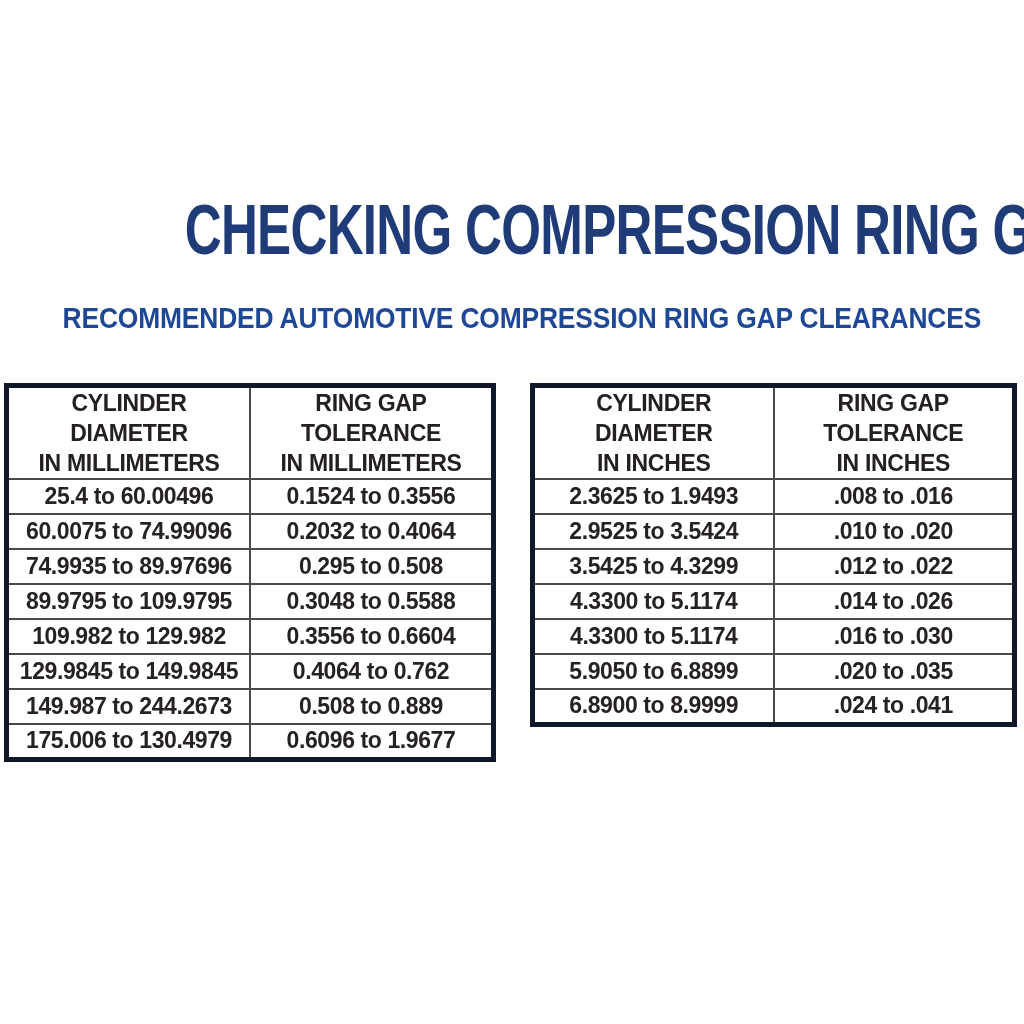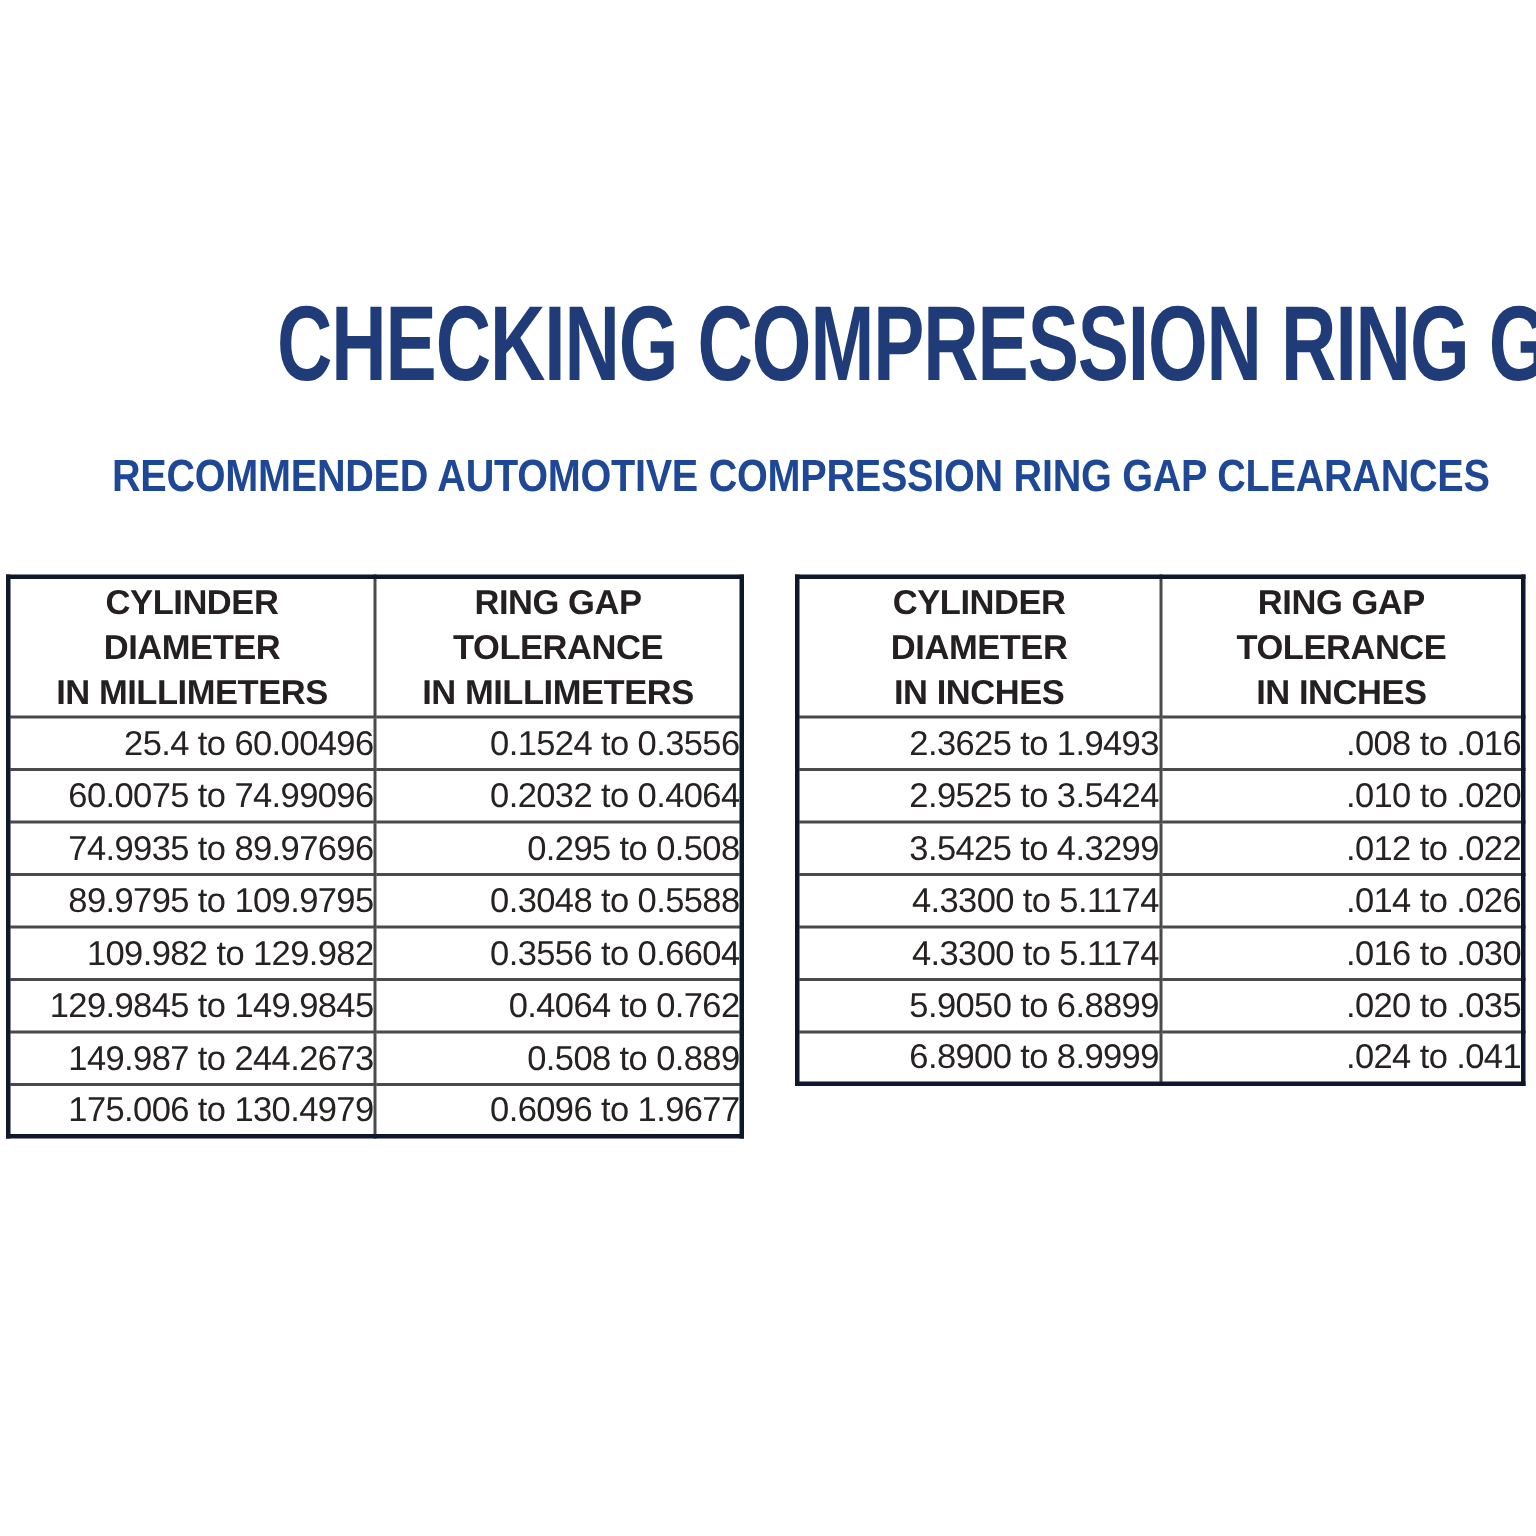--- a/index.html
+++ b/index.html
@@ -26,21 +26,21 @@
     font-weight: bold;
     line-height: 1;
     letter-spacing: -1px;
     white-space: nowrap;
     color: #203c78;
     transform: scaleX(0.72);
     transform-origin: center;
   }
   .subtitle-wrap {
     position: absolute;
-    top: 303px; left: 12px;
+    top: 303px; left: 0;
     width: 1012px;
     text-align: center;
   }
   .subtitle-text {
     display: inline-block;
     font-size: 30px;
     font-weight: bold;
     line-height: 1;
     letter-spacing: -0.2px;
     white-space: nowrap;
@@ -48,45 +48,44 @@
     transform: scaleX(0.88);
     transform-origin: center;
   }
   .table-box { position: absolute; top: 383px; }
   .table-box.mm { left: 4px;   width: 492px; }
   .table-box.in { left: 530px; width: 487px; }
   table.spec {
     border-collapse: collapse;
     width: 100%;
     table-layout: fixed;
-    border: 3px solid #0f172a;
+    border: 5px solid #0f172a;
     color: #262222;
   }
   table.spec th, table.spec td {
     border: 2px solid #4a4a4a;
     text-align: center;
     vertical-align: middle;
     overflow: hidden;
   }
   table.spec th {
     height: 93px;
     font-size: 23px;
     font-weight: bold;
     line-height: 30px;
     white-space: pre-line;
     letter-spacing: -0.3px;
     color: #242021;
   }
   table.spec td {
     height: 35px;
     font-size: 23px;
-    font-weight: normal;
+    font-weight: bold;
     letter-spacing: -0.4px;
     white-space: nowrap;
-    text-align: right;
   }
 </style>
 </head>
 <body>
 
 <div class="page">
 
   <div class="title-wrap">
     <span class="title-text">CHECKING COMPRESSION RING GAPS</span>
   </div>

